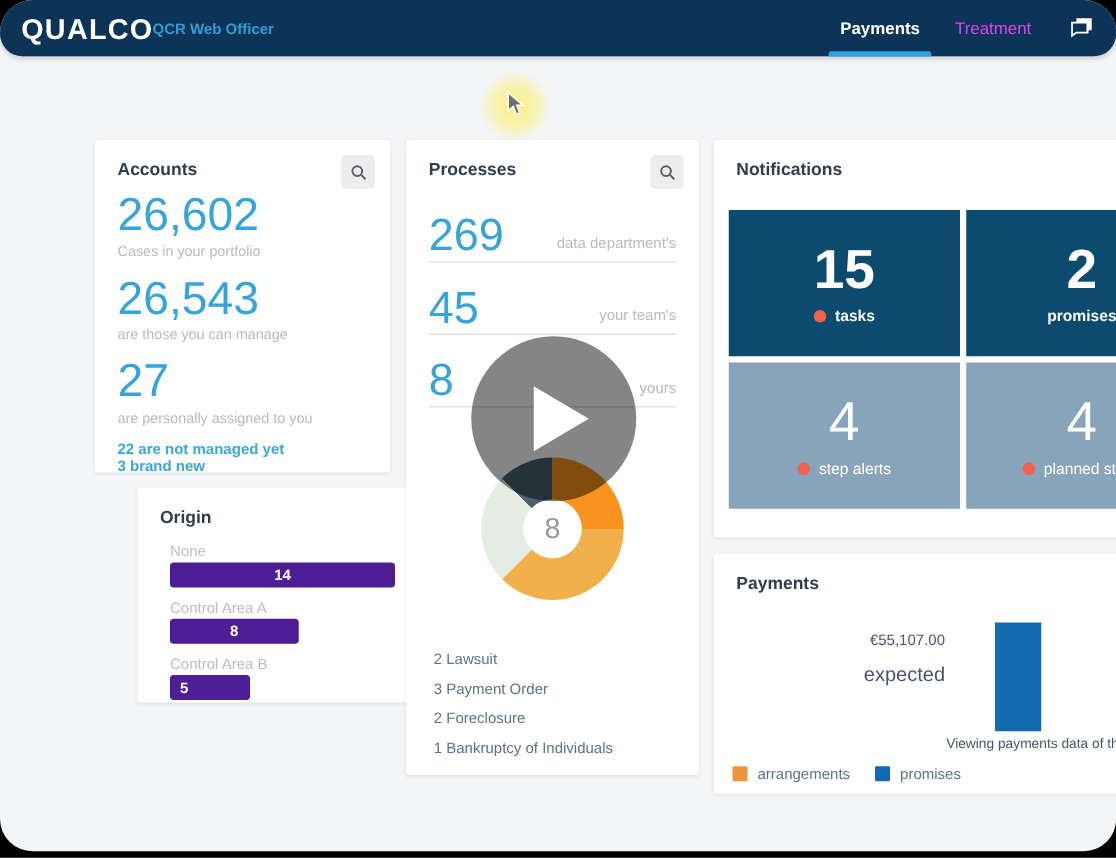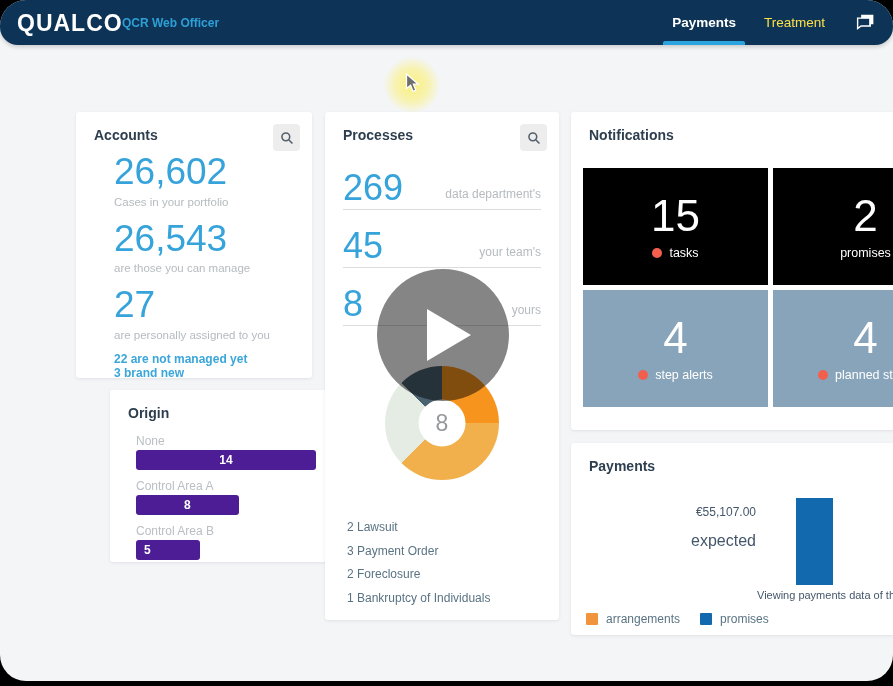--- a/index.html
+++ b/index.html
@@ -4,32 +4,32 @@
 <style>
   * { margin:0; padding:0; box-sizing:border-box; }
   html,body { width:893px; height:686px; background:#000; font-family:"Liberation Sans", sans-serif; overflow:hidden; }
   .app { position:relative; width:893px; height:681px; background:#f4f5f7; border-radius:26px; overflow:hidden; }
 
   
   .header { position:absolute; left:0; top:0; width:100%; height:45px; background:#0d3456; box-shadow:0 2px 4px rgba(0,0,0,.18); z-index:5;border-radius:18px; }
   .logo { position:absolute; left:17px; top:10px; color:#fff; font-size:23px; font-weight:bold; letter-spacing:1px; }
   .app-name { position:absolute; left:122px; top:16px; color:#2e9fd6; font-size:12px; font-weight:bold; }
   .tabs { position:absolute; right:16px; top:0; height:45px; display:flex; align-items:center; gap:28px; }
-  .tab { position:relative; height:45px; line-height:45px; font-size:13.5px; color:#fde047; cursor:pointer; }
+  .tab { position:relative; height:45px; line-height:45px; font-size:13.5px; color:#d946ef; cursor:pointer; }
   .tab.active { color:#fff; font-weight:bold; }
   .tab.active .tab-underline { position:absolute; left:-9px; right:-9px; bottom:0; height:4px; background:#2aa3de; border-radius:2px 2px 0 0; }
   .chat-btn { width:24px; height:24px; display:flex; align-items:center; justify-content:center; cursor:pointer; }
 
   
   .card { position:absolute; background:#fff; border-radius:3px; box-shadow:0 1px 3px rgba(40,60,80,.10); }
   .card-title { position:absolute; left:18px; top:15px; font-size:14px; font-weight:bold; color:#2d3e4e; }
   .search-btn { position:absolute; right:12px; top:12px; width:27px; height:27px; background:#ededee; border:none; border-radius:4px; display:flex; align-items:center; justify-content:center; cursor:pointer; }
 
   .card-accounts { left:76px; top:112px; width:236px; height:266px; }
-  .acc-body { position:absolute; left:18px; top:40px; right:18px;margin-left:20px; }
+  .acc-body { position:absolute; left:18px; top:40px; right:18px; }
   .stat-value { font-size:37px; line-height:1.1; color:#36a3db; }
   .stat-label { font-size:11.5px; color:#b5bbbf; margin:3px 0 11px 0; }
   .acc-links { margin-top:4px; }
   .acc-link { display:block; font-size:12px; font-weight:bold; color:#3aa6da; line-height:1.2; text-decoration:none; cursor:pointer; }
 
   .card-origin { left:76px; top:390px; width:236px; height:172px;margin-left:34px; }
   .origin-body { position:absolute; left:26px; top:44px; right:10px; }
   .origin-row { margin-bottom:9px; }
   .origin-cat { font-size:12px; color:#b9bfc3; margin-bottom:2px; }
   .origin-bar { height:20px; background:#4c1d95; border-radius:3px; display:flex; align-items:center; justify-content:center; color:#fff; font-size:12px; font-weight:bold; }
@@ -41,21 +41,21 @@
   .proc-label { position:absolute; right:0; bottom:8px; font-size:12px; color:#b5bbbf; }
   .donut-wrap { position:absolute; left:50%; top:254px; transform:translateX(-50%); width:114px; height:114px; }
   .donut { width:114px; height:114px; border-radius:50%; }
   .donut-hole { position:absolute; left:50%; top:50%; transform:translate(-50%,-50%); width:47px; height:47px; border-radius:50%; background:#fff; display:flex; align-items:center; justify-content:center; font-size:23px; color:#95999b; }
   .proc-list { position:absolute; left:22px; top:404px; }
   .proc-list-item { font-size:12px; color:#5a7383; line-height:23.5px; }
 
   .card-notifications { left:571px; top:112px; width:390px; height:318px; }
   .tiles { position:absolute; left:12px; top:56px; display:grid; grid-template-columns:185px 185px; grid-auto-rows:117px; gap:5px; }
   .tile { display:flex; flex-direction:column; align-items:center; justify-content:center; cursor:pointer; }
-  .tile.dark { background:#000000; }
+  .tile.dark { background:#0c4a6e;font-weight:bold; }
   .tile.light { background:#87a4ba; }
   .tile-value { font-size:44px; line-height:1; color:#fff; }
   .tile-label { margin-top:8px; display:flex; align-items:center; gap:7px; font-size:12.5px; color:#fff; }
   .dot { width:10px; height:10px; border-radius:50%; background:#f2604d; }
 
   .card-payments { left:571px; top:443px; width:390px; height:192px; }
   .pay-annot { position:absolute; left:0; top:62px; width:185px; text-align:right; color:#44566a; }
   .pay-annot-value { font-size:12px; }
   .pay-annot-label { font-size:16px; margin-top:13px; }
   .pay-bar { position:absolute; left:225px; top:55px; width:37px; height:87px; background:#1269ae; }

